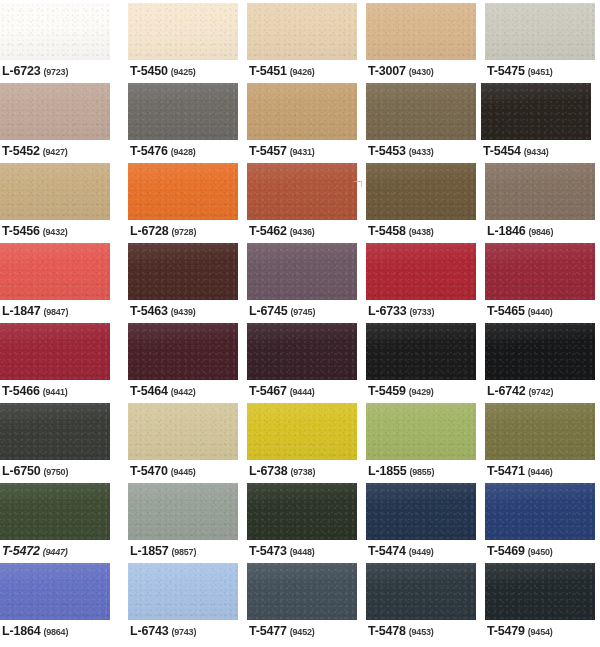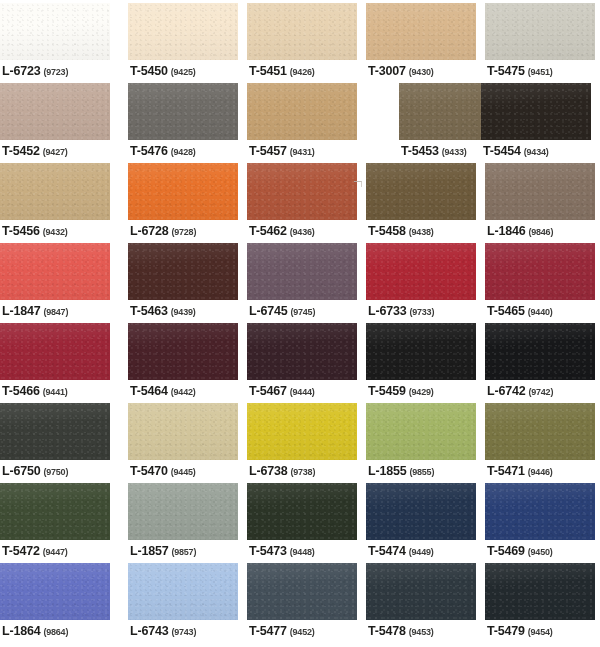--- a/index.html
+++ b/index.html
@@ -154,21 +154,21 @@
         </div>
         <div class="swatch-label"><span class="swatch-name">T-5476</span><span class="swatch-code">(9428)</span></div>
       </div>
       <div class="swatch-cell" style="left: 247px;">
         <div class="swatch-chip" style="background: rgb(198, 162, 114);">
           <span class="grain"></span>
           <span class="sheen"></span>
         </div>
         <div class="swatch-label"><span class="swatch-name">T-5457</span><span class="swatch-code">(9431)</span></div>
       </div>
-      <div class="swatch-cell" style="left: 366px; margin-left: 33px;">
+      <div class="swatch-cell" style="left: 366px;">
         <div class="swatch-chip" style="background: rgb(121, 106, 80);">
           <span class="grain"></span>
           <span class="sheen"></span>
         </div>
         <div class="swatch-label"><span class="swatch-name">T-5453</span><span class="swatch-code">(9433)</span></div>
       </div>
       <div class="swatch-cell" style="left: 481px;">
         <div class="swatch-chip" style="background: rgb(43, 37, 32);">
           <span class="grain"></span>
           <span class="sheen"></span>
@@ -318,21 +318,21 @@
       </div>
       <div class="swatch-cell" style="left: 485px;">
         <div class="swatch-chip" style="background: rgb(122, 118, 68);">
           <span class="grain"></span>
           <span class="sheen"></span>
         </div>
         <div class="swatch-label"><span class="swatch-name">T-5471</span><span class="swatch-code">(9446)</span></div>
       </div>
     </div>
     <div class="swatch-row">
-      <div class="swatch-cell" style="left: 0px;">
+      <div class="swatch-cell" style="left: 0px; font-style: italic;">
         <div class="swatch-chip" style="background: rgb(63, 77, 52);">
           <span class="grain"></span>
           <span class="sheen"></span>
         </div>
         <div class="swatch-label"><span class="swatch-name">T-5472</span><span class="swatch-code">(9447)</span></div>
       </div>
       <div class="swatch-cell" style="left: 128px;">
         <div class="swatch-chip" style="background: rgb(153, 162, 153);">
           <span class="grain"></span>
           <span class="sheen"></span>

